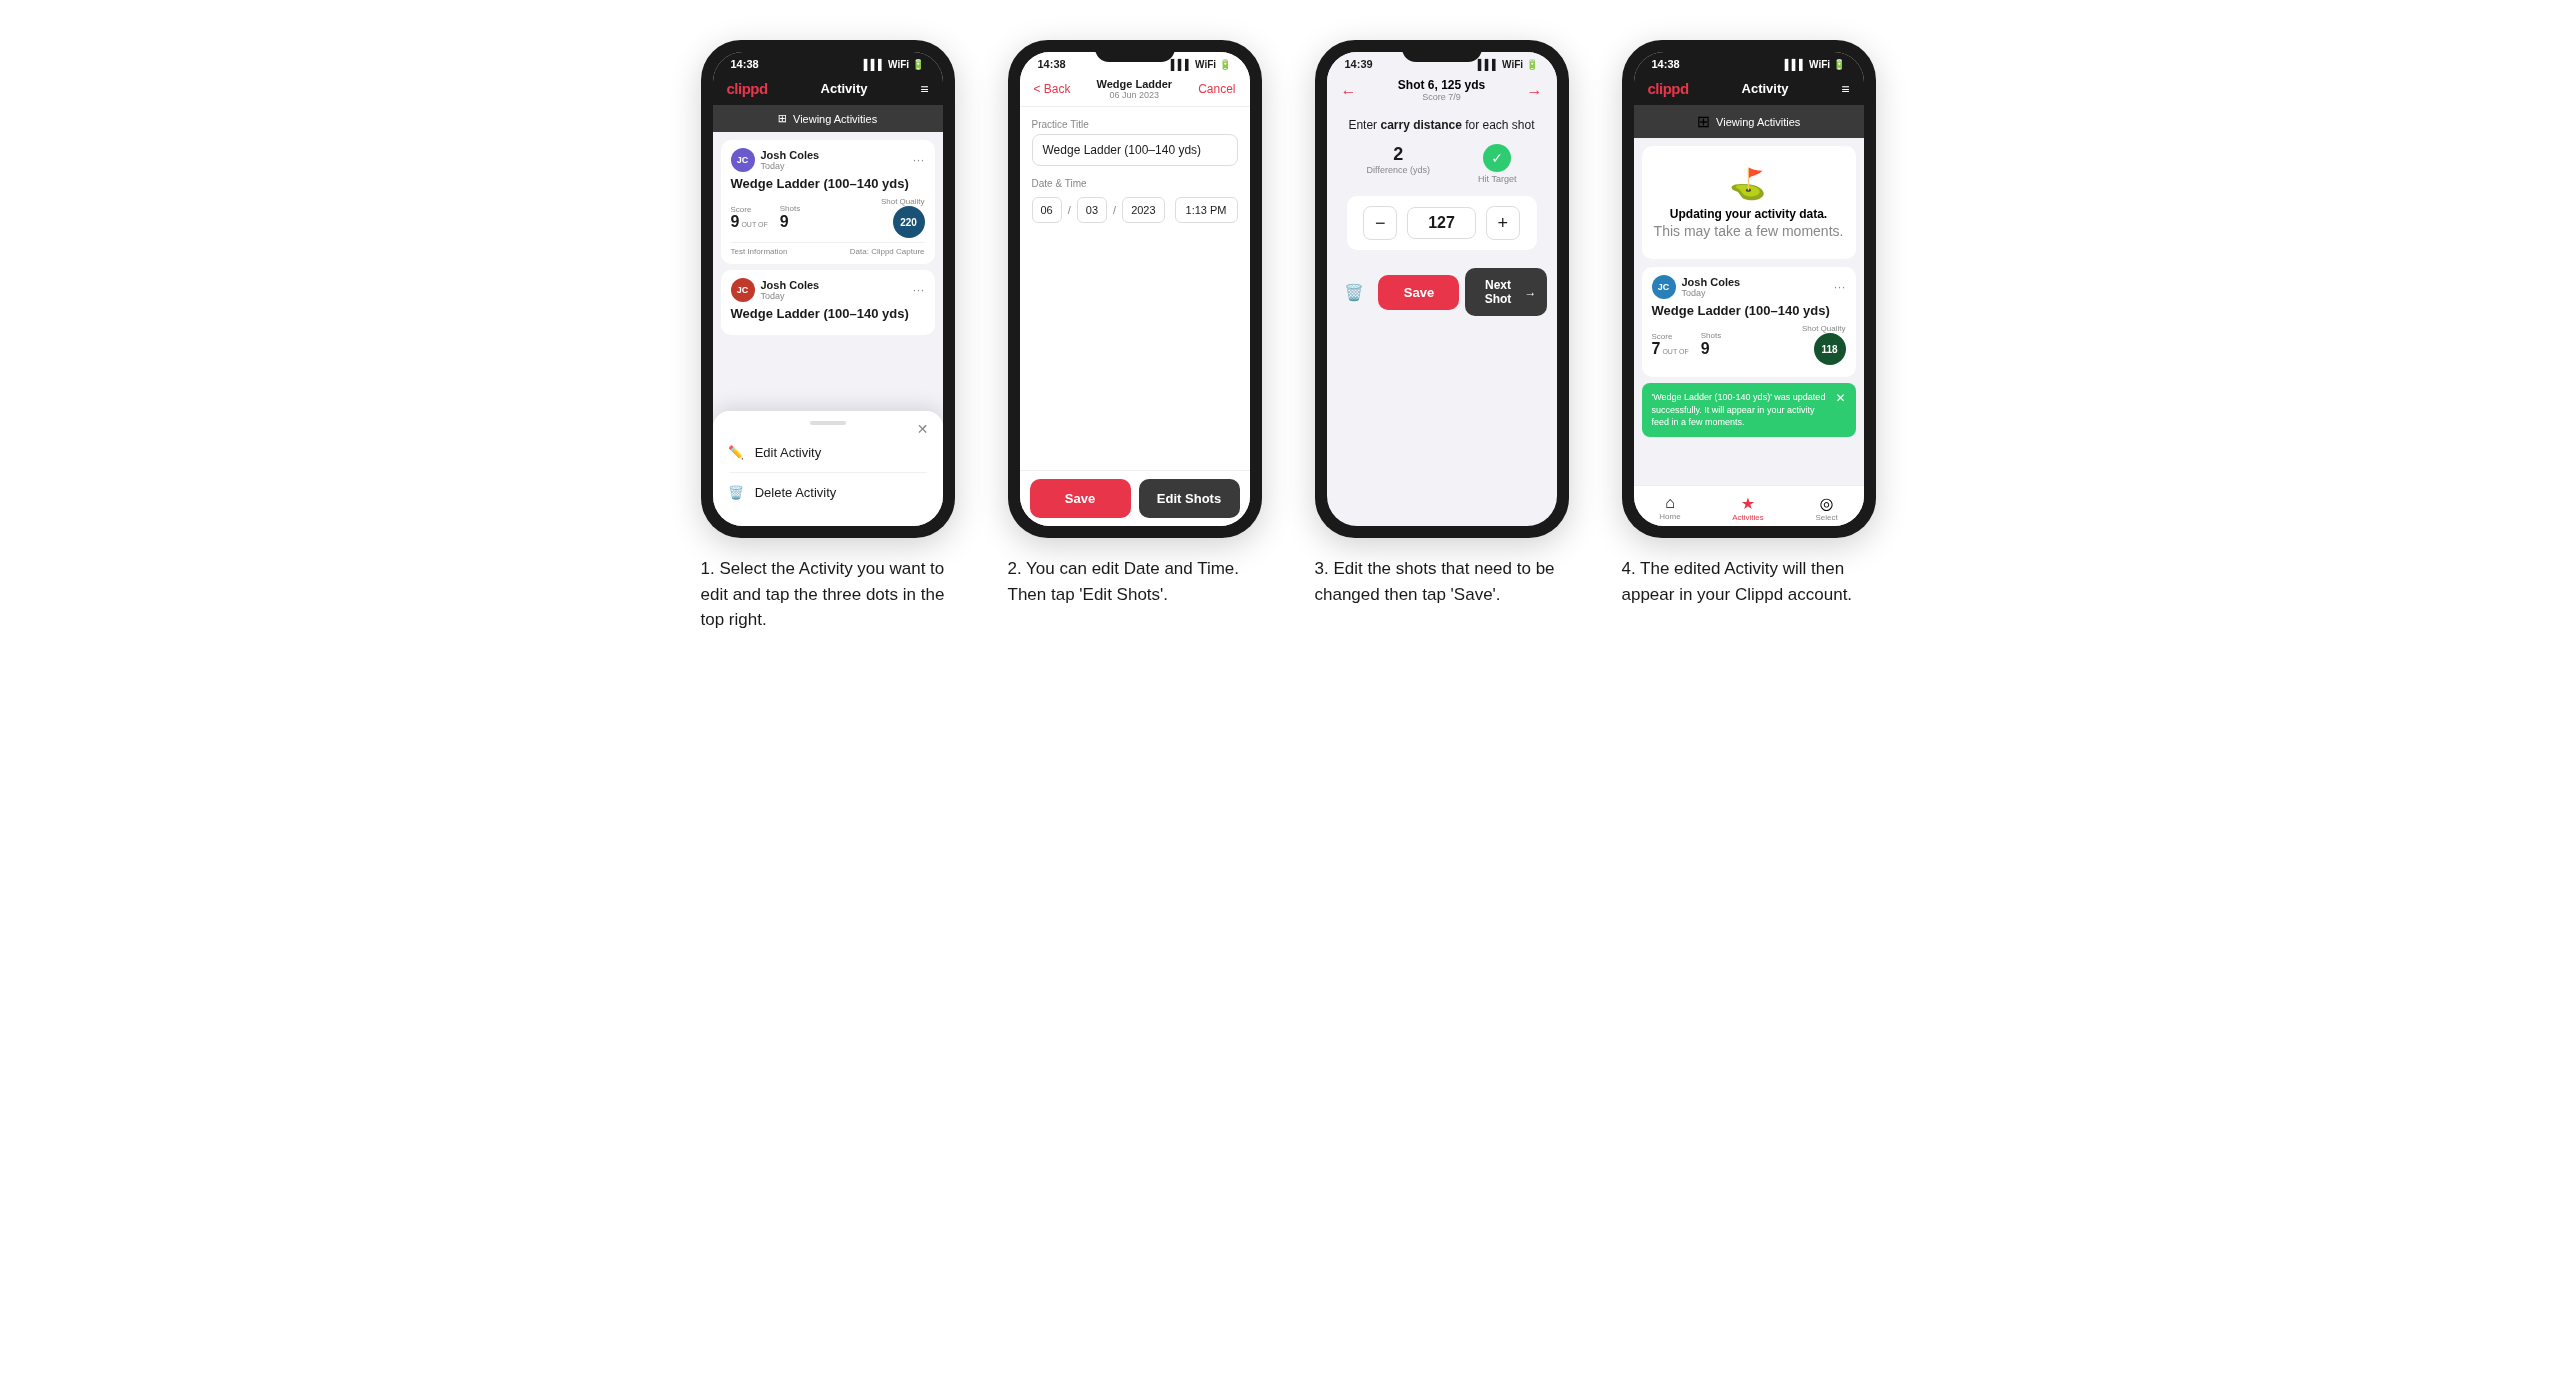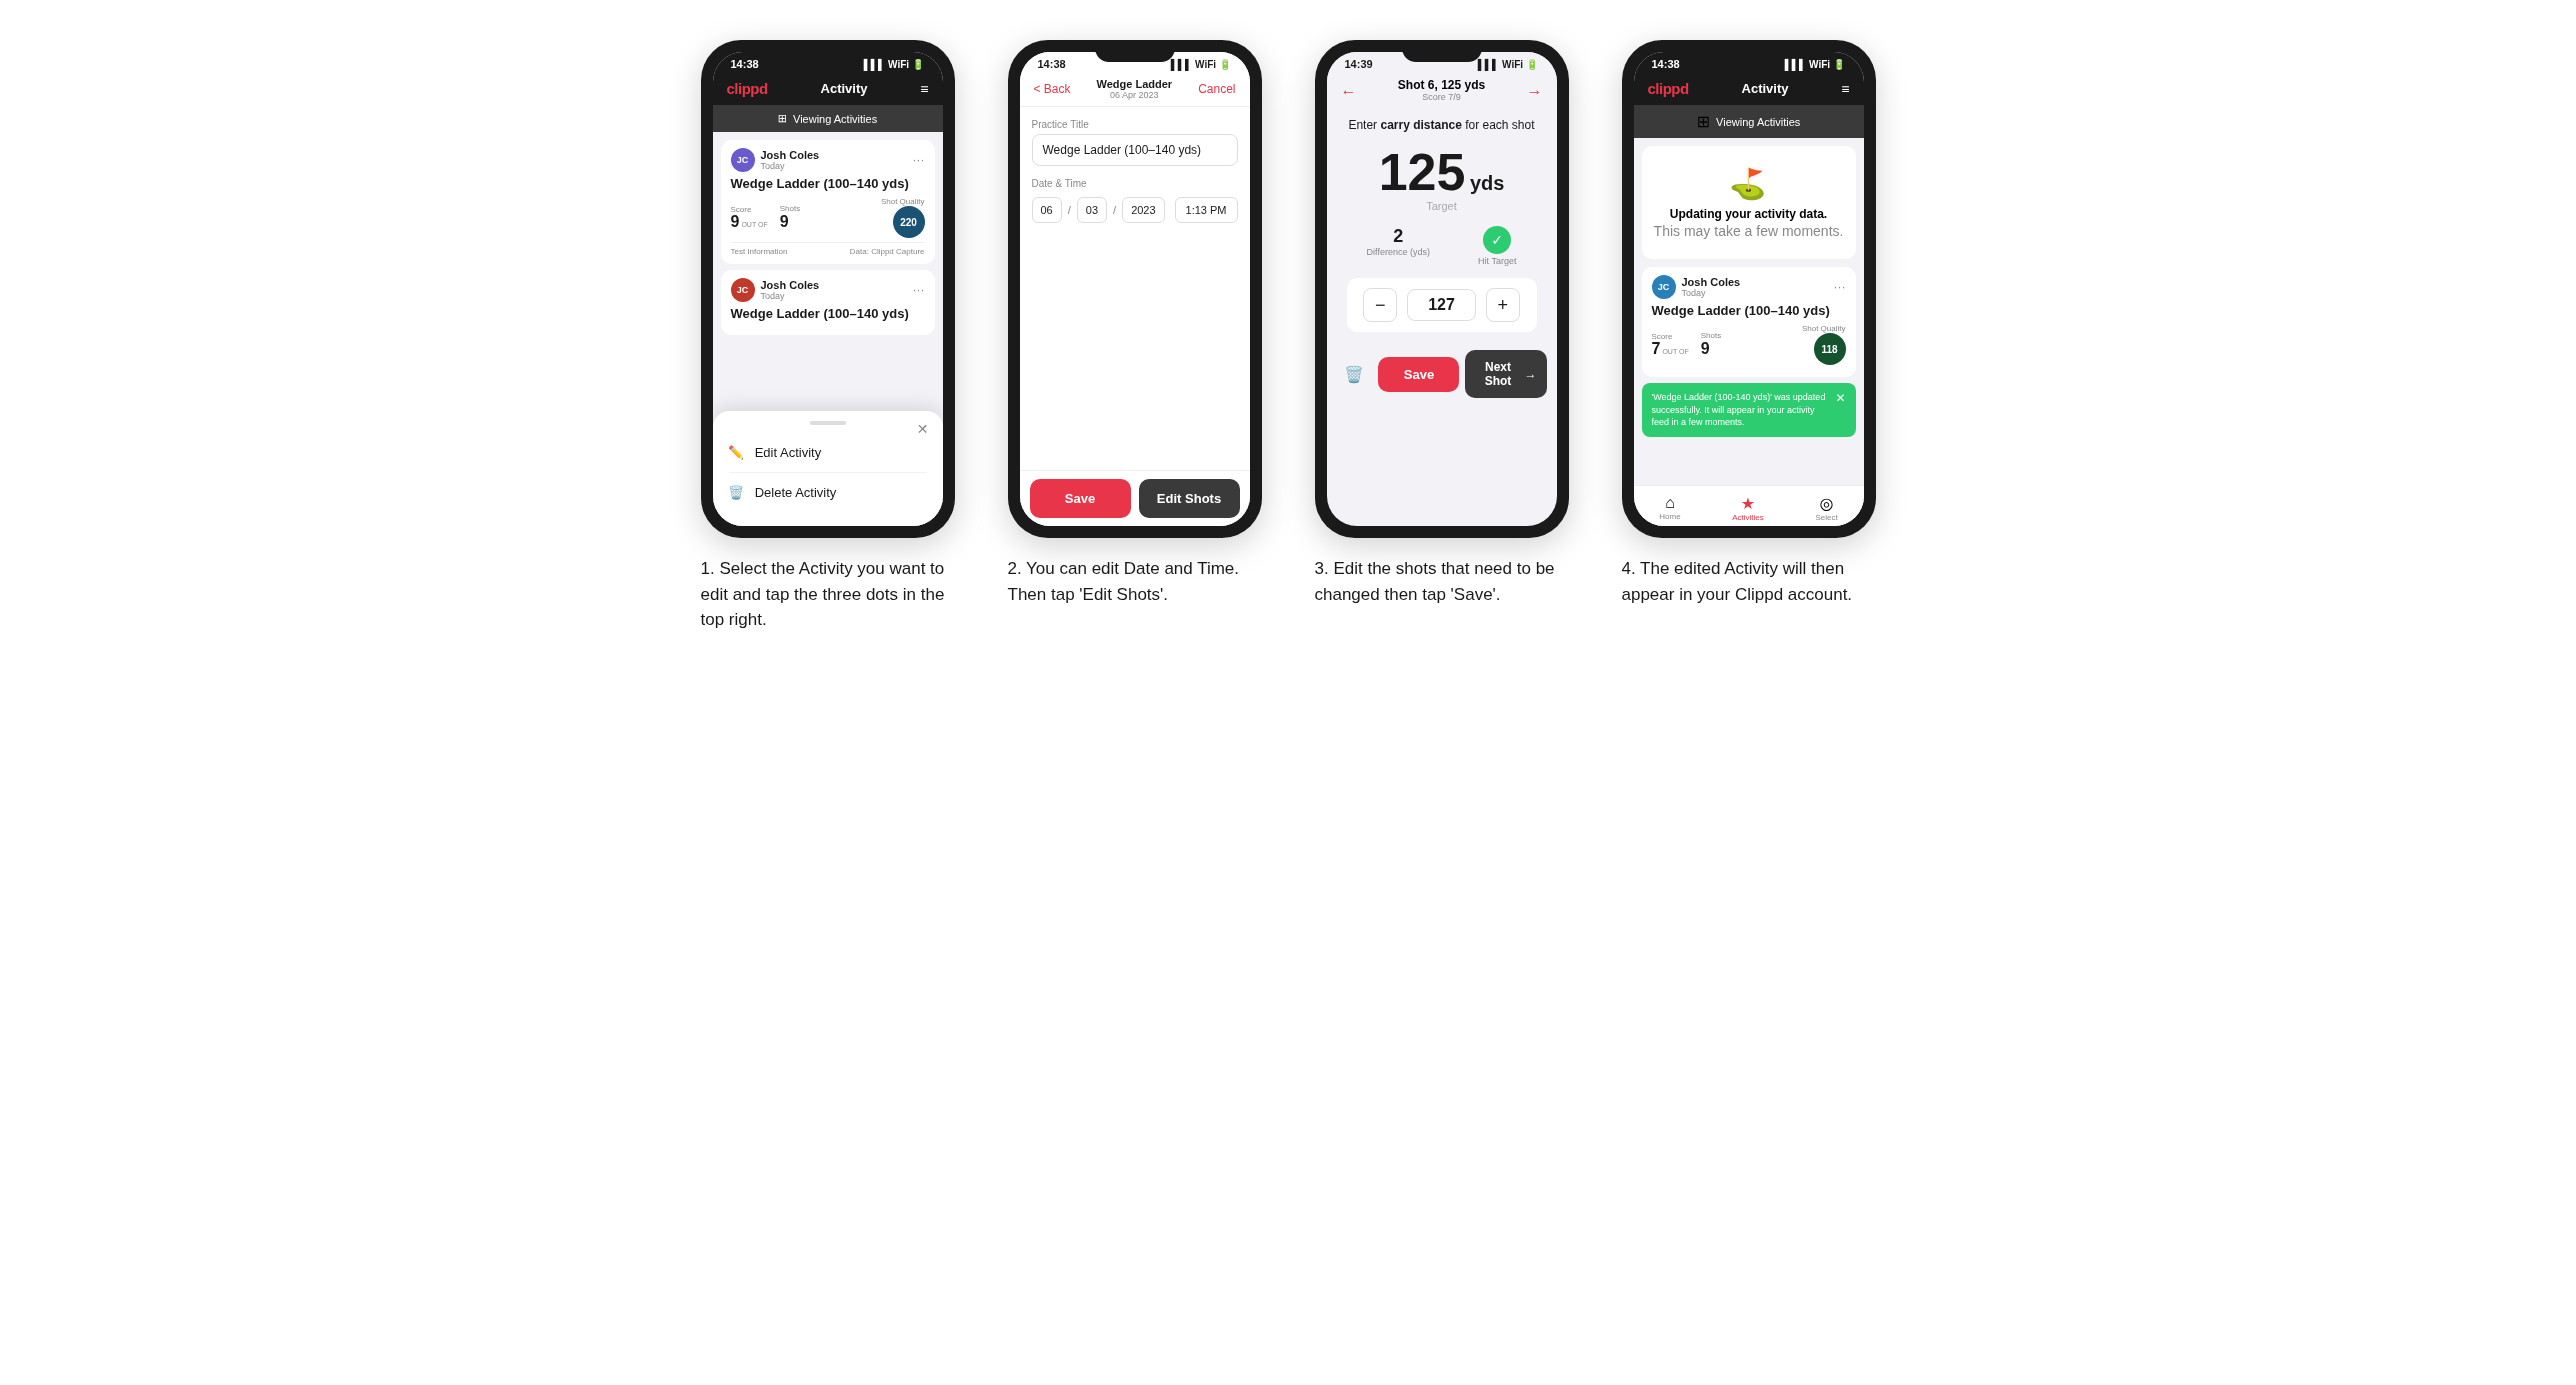--- a/index.html
+++ b/index.html
@@ -462,21 +462,21 @@
           <div class="signal-icons">
             <span>▌▌▌</span>
             <span>WiFi</span>
             <span>🔋</span>
           </div>
         </div>
         <div class="p2-nav">
           <span class="nav-back">&lt; Back</span>
           <div class="nav-center">
             <div class="nav-title">Wedge Ladder</div>
-            <div class="nav-subtitle">06 Apr 2023</div>
+            <div class="nav-subtitle">06 Jun 2023</div>
           </div>
           <span class="nav-cancel">Cancel</span>
         </div>
         <div class="p2-content">
           <div class="field-label">Practice Title</div>
           <div class="text-input">Wedge Ladder (100–140 yds)</div>
           <div style="margin-top:12px;">
             <div class="field-label">Date &amp; Time</div>
             <div class="date-row">
               <div class="date-seg">06</div>
@@ -513,25 +513,20 @@
           <span class="p3-back-arrow">←</span>
           <div class="p3-center">
             <div class="p3-shot-title">Shot 6, 125 yds</div>
             <div class="p3-shot-sub">Score 7/9</div>
           </div>
           <span class="p3-forward-arrow">→</span>
         </div>
         <div class="p3-carry-hint">
           Enter <strong>carry distance</strong> for each shot
         </div>
-        <div class="p3-big-distance">
-          <span class="p3-yds-big">125</span>
-          <span class="p3-yds-unit">yds</span>
-          <div class="p3-target-label">Target</div>
-        </div>
         <div class="p3-stats-row">
           <div class="p3-stat">
             <div class="p3-stat-val">2</div>
             <div class="p3-stat-lbl">Difference (yds)</div>
           </div>
           <div class="p3-stat">
             <div class="p3-hit-target">✓</div>
             <div class="p3-stat-lbl">Hit Target</div>
           </div>
         </div>

